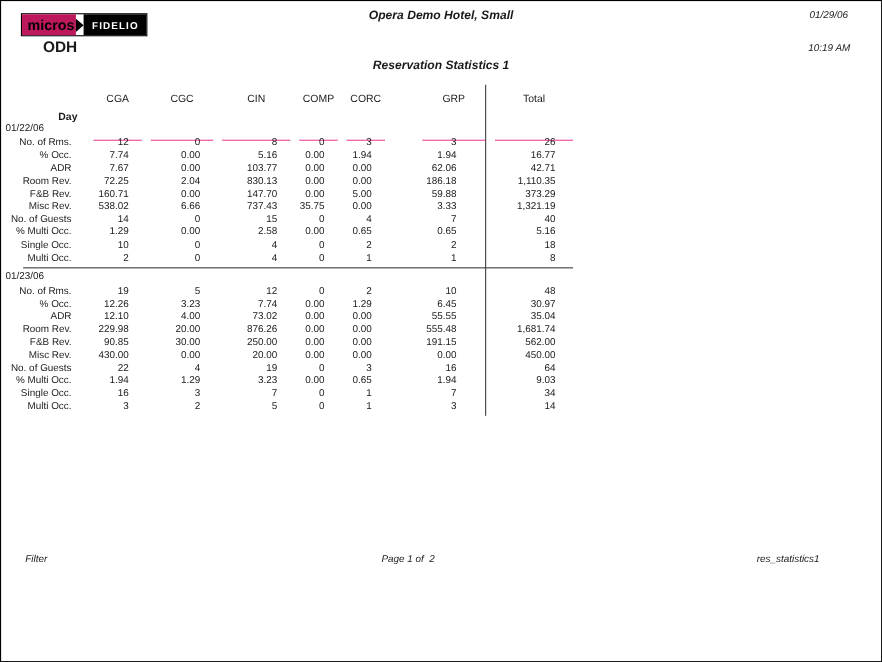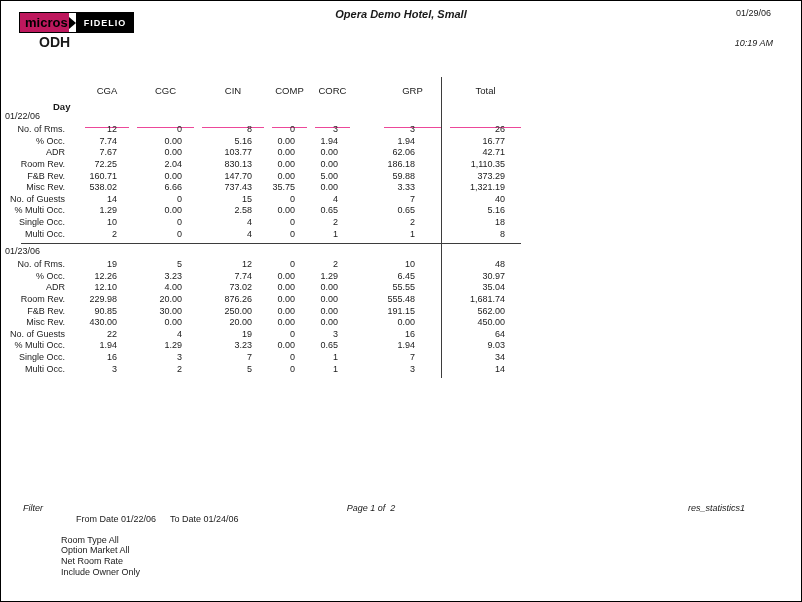--- a/index.html
+++ b/index.html
@@ -8,21 +8,21 @@
     background:#ffffff;border:1px solid #000;overflow:hidden;
     font-family:"Liberation Sans", sans-serif;color:#1a1a1a;
   }
   
   .logo{position:absolute;left:18px;top:11px;display:flex;align-items:stretch;border:1px solid #000;height:21px;box-sizing:border-box;}
   .logo-micros{background:#be185d;color:#000;font-weight:bold;font-size:13px;display:flex;align-items:center;padding:0 1px 0 5px;letter-spacing:0px;}
   .logo-arrow{width:0;height:0;border-left:7px solid #000;border-top:6px solid transparent;border-bottom:6px solid transparent;align-self:center;}
   .logo-fidelio{background:#000;color:#fff;font-weight:bold;font-size:9px;display:flex;align-items:center;padding:0 7px 0 8px;letter-spacing:1px;}
   .prop-code{position:absolute;left:38px;top:33px;font-weight:bold;font-size:14px;}
   .hotel-name{position:absolute;left:0;right:0;top:7px;text-align:center;font-weight:bold;font-style:italic;font-size:11px;}
-  .rep-date{position:absolute;right:30px;top:7px;font-size:9px;}
+  .rep-date{position:absolute;right:30px;top:7px;font-style:italic;font-size:9px;}
   .rep-time{position:absolute;right:28px;top:37px;font-style:italic;font-size:9px;}
   .rep-title{position:absolute;left:0;right:0;top:53px;text-align:center;font-weight:bold;font-style:italic;font-size:11px;}
   
   .thead{position:absolute;left:20px;top:82px;width:500px;display:grid;
          grid-template-columns:60px 52px 65px 70px 43px 43px 87px 80px;height:22px;}
   .hcell{font-size:9.5px;text-align:center;border-bottom:1px solid #ec4899;margin:0 4px;padding-top:2px;box-sizing:border-box;}
   .hcell.day{text-align:center;border-bottom:none;padding-left:16px;margin:16px;font-weight:bold;}
   .hcell.grp{margin:0 0 0 30px;}
   .hcell.total{margin:0 0 0 9px;}
   .tsections{position:absolute;left:4px;top:110px;width:500px;}
@@ -49,20 +49,21 @@
 
   <div class="logo">
     <span class="logo-micros">micros</span>
     <span class="logo-arrow"></span>
     <span class="logo-fidelio">FIDELIO</span>
   </div>
   <div class="prop-code">ODH</div>
   <div class="hotel-name">Opera Demo Hotel, Small</div>
   <div class="rep-date">01/29/06</div>
   <div class="rep-time">10:19 AM</div>
+  <div class="rep-title">Reservation Statistics 1</div>
 
   <div class="thead">
     <div class="hcell day">Day</div>
     <div class="hcell">CGA</div>
     <div class="hcell">CGC</div>
     <div class="hcell">CIN</div>
     <div class="hcell">COMP</div>
     <div class="hcell">CORC</div>
     <div class="hcell grp">GRP</div>
     <div class="hcell total">Total</div>
@@ -274,25 +275,16 @@
           <div class="cell c5">3</div>
           <div class="cell c6">14</div>
         </div>
       </div>
     </div>
 
   <div class="vline"></div>
   <div class="sep"></div>
 
   <div class="filter-label">Filter</div>
-  <div class="filter-block">
-    <div class="filter-first">
-      <span>From Date 01/22/06</span><span class="todate">To Date 01/24/06</span>
-    </div>
-    <div>Room Type All</div>
-    <div>Option Market All</div>
-    <div>Net Room Rate</div>
-    <div>Include Owner Only</div>
-  </div>
   <div class="page-label">Page 1 of  2</div>
   <div class="report-id">res_statistics1</div>
 
 </div>
 
 </body></html>

